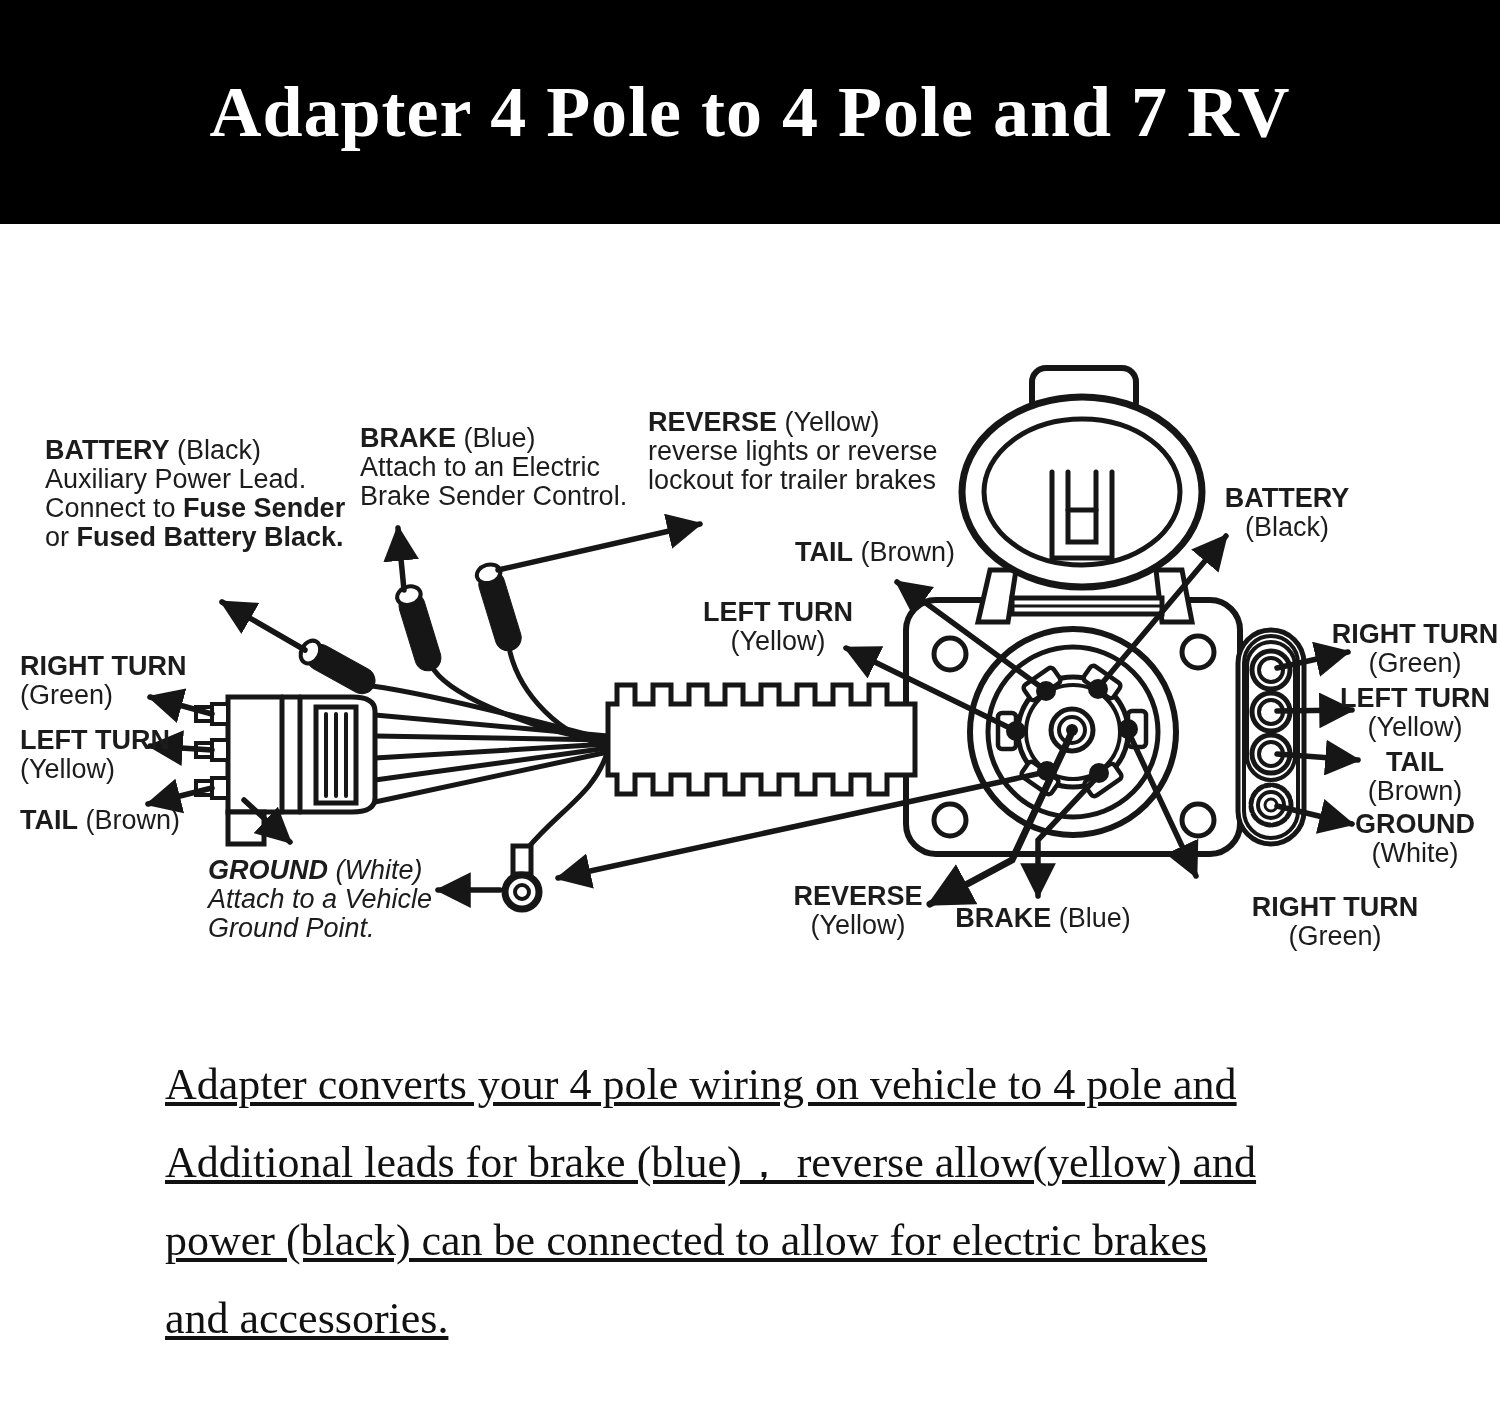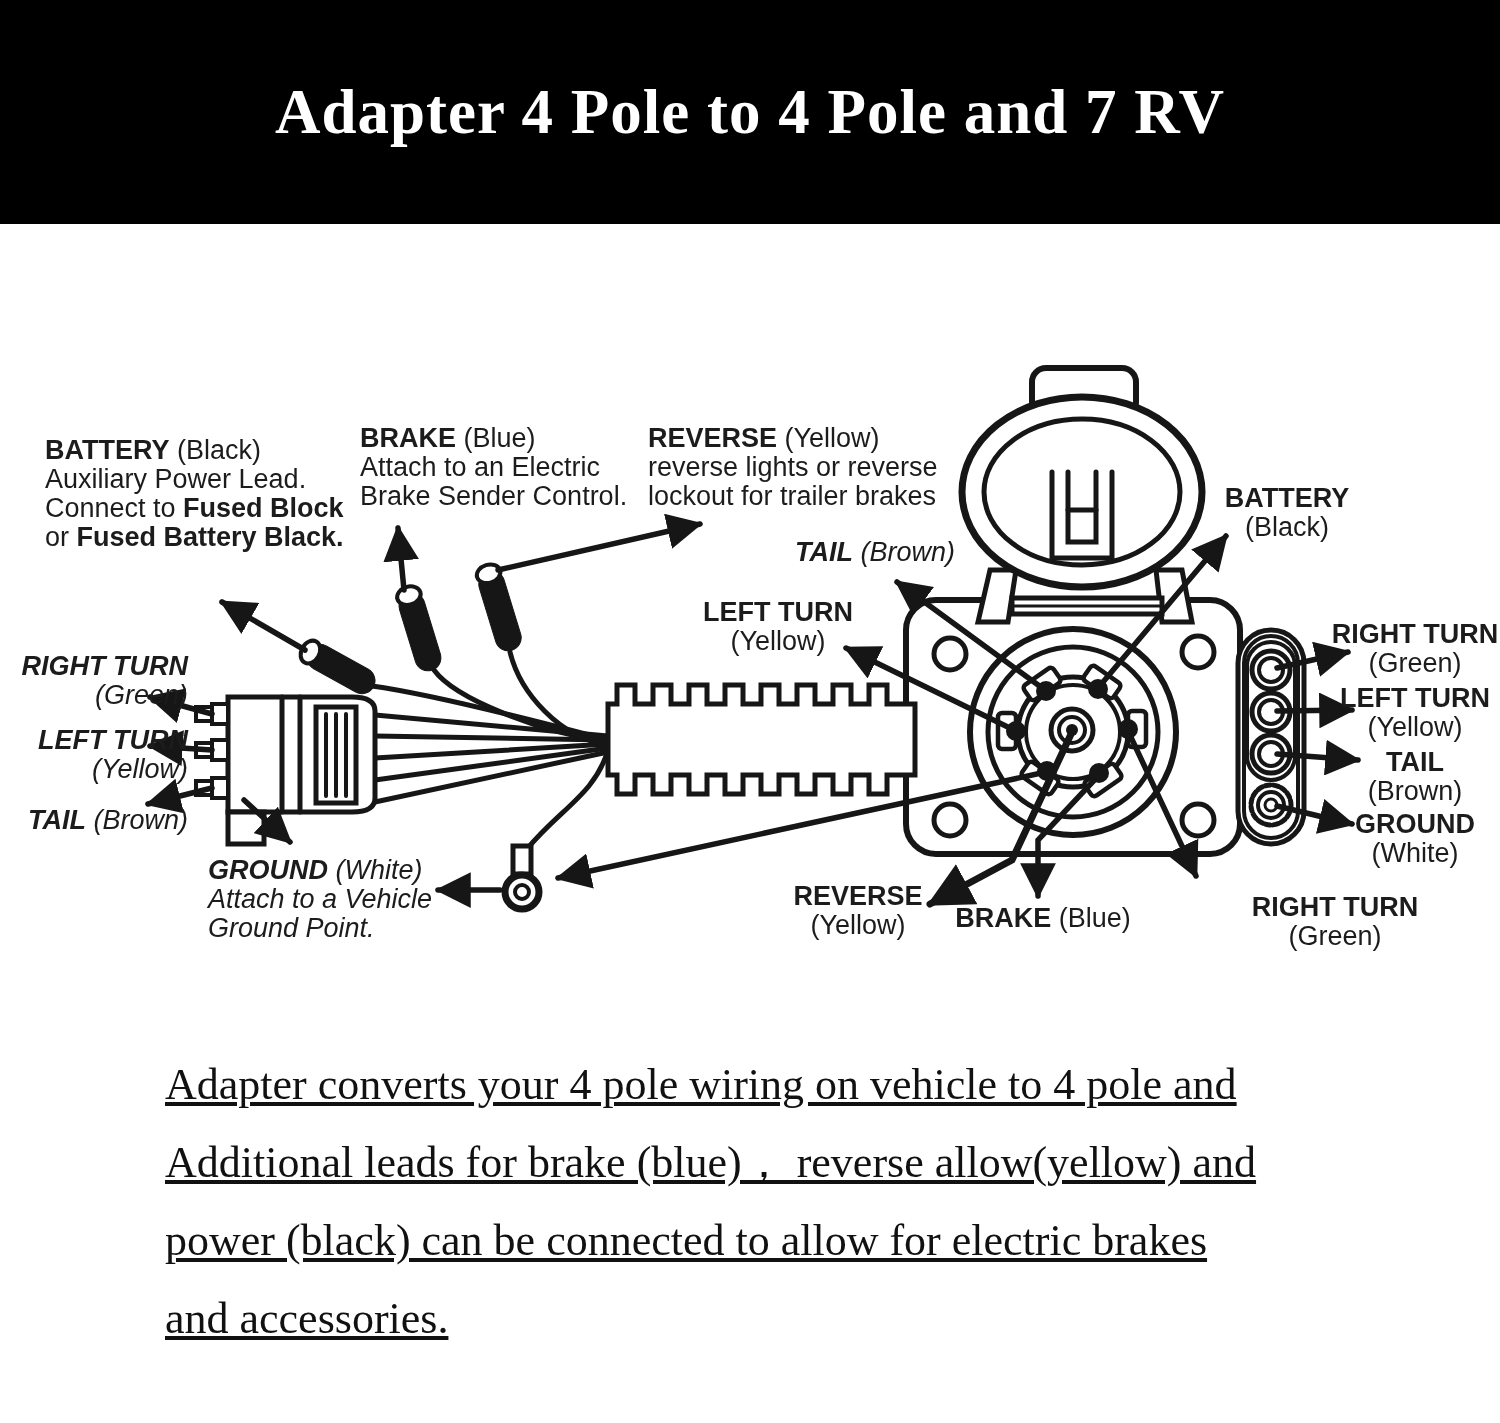--- a/index.html
+++ b/index.html
@@ -1,28 +1,28 @@
 <!DOCTYPE html>
 <html><head>
 <meta charset="utf-8">
 <style>
   html,body{margin:0;padding:0;}
   body{width:1500px;height:1423px;background:#ffffff;position:relative;overflow:hidden;
        font-family:"Liberation Sans",sans-serif;color:#1c1c1c;}
   .banner{position:absolute;left:0;top:0;width:1500px;height:224px;background:#000;
           display:flex;align-items:center;justify-content:center;}
   .banner h1{margin:0;color:#fff;font-family:"Liberation Serif",serif;font-weight:700;
-             font-size:63px;letter-spacing:1px;white-space:nowrap;}
+             font-size:72px;letter-spacing:1px;white-space:nowrap;}
   .diagram{position:absolute;left:0;top:224px;width:1500px;height:826px;}
   svg{position:absolute;left:0;top:0;}
   .lbl{position:absolute;font-size:27px;line-height:29px;white-space:nowrap;}
   .lbl .h{font-weight:700;}
   .lbl .p{font-weight:400;}
   .ctr{text-align:center;}
-  .rgt{text-align:right;font-style:italic;}
+  .rgt{}
   .desc{position:absolute;left:165px;top:1058px;width:1250px;
         font-family:"Liberation Serif",serif;font-size:44px;color:#111;}
   .desc div{height:78px;line-height:54px;white-space:nowrap;text-decoration:underline;}
 </style>
 </head>
 <body>
 
 <div class="banner">
   <h1>Adapter 4 Pole to 4 Pole and 7 RV</h1>
 </div>
@@ -177,31 +177,31 @@
       <line x1="1277" y1="530" x2="1358" y2="536" marker-end="url(#ah)"></line>
       <line x1="1277" y1="582" x2="1352" y2="600" marker-end="url(#ah)"></line>
     </g>
   </g>
 </svg>
 </div>
 
 <div class="lbl" style="left:45px;top:436px;">
   <div><span class="h">BATTERY</span><span class="p"> (Black)</span></div>
   <div class="p">Auxiliary Power Lead.</div>
-  <div><span class="p">Connect to </span><span class="h">Fused Block</span></div>
+  <div><span class="p">Connect to </span><span class="h">Fuse Sender</span></div>
   <div><span class="p">or </span><span class="h">Fused Battery Black.</span></div>
 </div>
 
 <div class="lbl" style="left:360px;top:424px;">
   <div><span class="h">BRAKE</span><span class="p"> (Blue)</span></div>
   <div class="p">Attach to an Electric</div>
   <div class="p">Brake Sender Control.</div>
 </div>
 
-<div class="lbl" style="left:648px;top:424px;">
+<div class="lbl" style="left:648px;top:408px;">
   <div><span class="h">REVERSE</span><span class="p"> (Yellow)</span></div>
   <div class="p">reverse lights or reverse</div>
   <div class="p">lockout for trailer brakes</div>
 </div>
 
 <div class="lbl rgt" style="left:20px;top:652px;width:168px;">
   <div class="h">RIGHT TURN</div>
   <div class="p">(Green)</div>
 </div>
 

